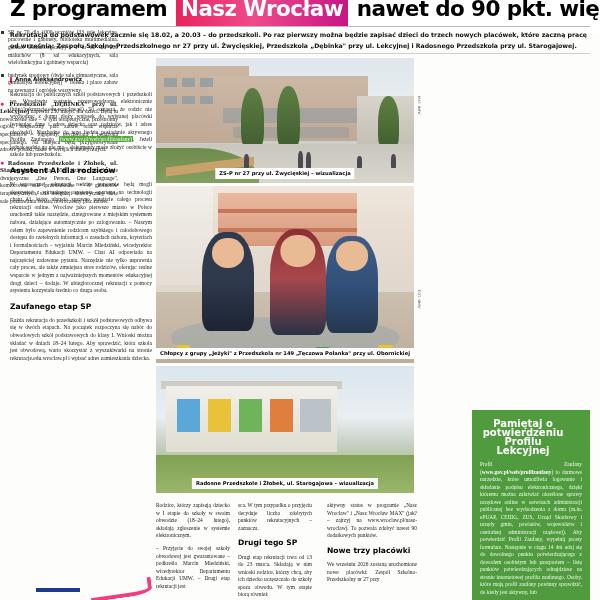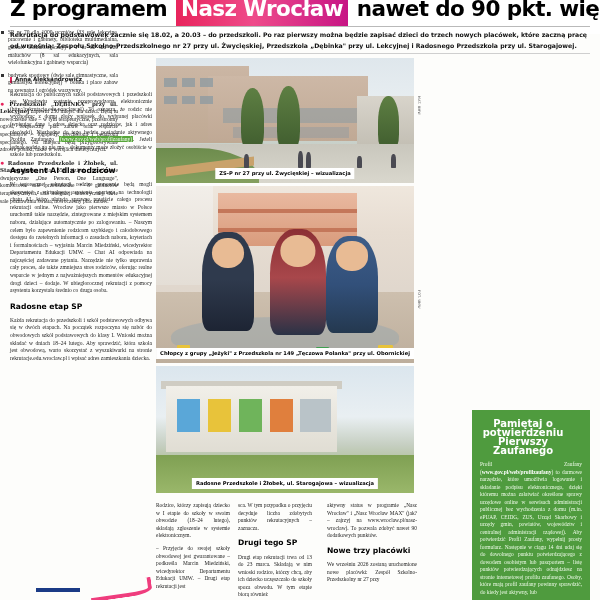--- a/index.html
+++ b/index.html
@@ -164,21 +164,21 @@
   <div class="rule-2"></div>
 
   <div class="col" id="colLeft">
     <div class="byline">
       <span class="bullet"></span>
       <span>Anna Aleksandrowicz</span>
     </div>
     <p><span>Rekrutacja do publicznych szkół podstawowych i przedszkoli we Wrocławiu zostanie przeprowadzona elektronicznie (http://rekrutacje.edu.wroclaw.pl). To oznacza, że rodzic nie wychodząc z domu złoży wniosek do wybranej placówki (wpisując dane i adres dziecka oraz rodziców, jak i adres placówki). Niezbędne do tego będzie posiadanie aktywnego Profilu Zaufanego</span> <span class="hl-green">(www.gov.pl/web/profilzaufany)</span><span>. Jeżeli jednak rodzic go nie ma – dokumenty może złożyć osobiście w szkole lub przedszkolu.</span></p>
     <div class="subhead">Asystent AI dla rodziców</div>
     <p>W tegorocznej rekrutacji rodzice ponownie będą mogli skorzystać z wirtualnego asystenta opartego na technologii chatu AI, który ułatwia sprawne przejście całego procesu rekrutacji online. Wrocław jako pierwsze miasto w Polsce uruchomił takie narzędzie, zintegrowane z miejskim systemem naboru, działające automatycznie po zalogowaniu. – Naszym celem było zapewnienie rodzicom szybkiego i całodobowego dostępu do rzetelnych informacji o zasadach naboru, kryteriach i formalnościach – wyjaśnia Marcin Miedziński, wicedyrektor Departamentu Edukacji UMW. – Chat AI odpowiada na najczęściej zadawane pytania. Narzędzie nie tylko usprawnia cały proces, ale także zmniejsza stres rodziców, oferując realne wsparcie w jednym z najważniejszych momentów edukacyjnej drogi dzieci – dodaje. W ubiegłorocznej rekrutacji z pomocy asystenta korzystała średnio co druga osoba.</p>
-    <div class="subhead">Radosne etap SP</div>
+    <div class="subhead">Zaufanego etap SP</div>
     <p>Każda rekrutacja do przedszkoli i szkół podstawowych odbywa się w dwóch etapach. Na początek rozpoczyna się nabór do obwodowych szkół podstawowych do klasy I. Wnioski można składać w dniach 18–24 lutego. Aby sprawdzić, która szkoła jest obwodową, warto skorzystać z wyszukiwarki na stronie rekrutacje.edu.wroclaw.pl i wpisać adres zamieszkania dziecka.</p>
   </div>
 
   <div class="figure" id="fig1">
     <div class="sky">
       <div class="f1-bldgL"></div>
       <div class="f1-bldgC"></div>
       <div class="f1-bldgR"></div>
       <div class="f1-win" style="left:3%;top:16%;width:5%;height:7%"></div>
       <div class="f1-win" style="left:10%;top:16%;width:5%;height:7%"></div>
@@ -268,21 +268,21 @@
       <li>SP nr 70 dla 1000 uczniów (33 sale lekcyjne, pracownie i gabinety, biblioteka multimedialna, gabinet stomatologiczny) i P nr 60 dla 200 maluchów (8 sal edukacyjnych, sala wielofunkcyjna i gabinety wsparcia)</li>
       <li>budynek sportowy (dwie sale gimnastyczne, sala gimnastyki korekcyjnej) + boiska i place zabaw na zewnątrz i ogródek warzywny.</li>
     </ul>
     <p class="fact"><span class="dot">●</span><b>Przedszkole „DĘBINKA" przy ul. Lekcyjnej</b><span> zapewni 250 miejsc dla dzieci. Będą tu nowoczesne sale – w tym terapeutyczne, przestronny ogród, bezpieczny plac zabaw oraz wsparcie specjalistów – logopedy, psychologa i pedagoga specjalnego. Na miejscu będą przygotowywane zdrowe posiłki, także w wersjach dietetycznych.</span></p>
     <p class="fact"><span class="dot">●</span><b>Radosne Przedszkole i Żłobek, ul. Starogajow</b><span>a, dla 350 dzieci, przedszkole dwujęzyczne „One Person, One Language", komfortowe sale przedszkolne + 8 gabinetów terapeutycznych, sala integracji sensorycznej, dwie sale poznawania świata, nowoczesny plac zabaw.</span></p>
   </div>
 
   <div class="greenbox">
     <div class="gb-title">
       <div>Pamiętaj o potwierdzeniu</div>
-      <div>Pierwszy Zaufanego</div>
+      <div>Profilu Lekcyjnej</div>
     </div>
     <div class="gb-body"><span>Profil Zaufany (</span><b>www.gov.pl/web/profilzaufany</b><span>) to darmowe narzędzie, które umożliwia logowanie i składanie podpisu elektronicznego, dzięki któremu można załatwiać określone sprawy urzędowe online w serwisach administracji publicznej bez wychodzenia z domu (m.in. ePUAP, CEIDG, ZUS, Urząd Skarbowy i urzędy gmin, powiatów, województw i centralnej administracji rządowej). Aby potwierdzić Profil Zaufany, wypełnij prosty formularz. Następnie w ciągu 14 dni udaj się do dowolnego punktu potwierdzającego z dowodem osobistym lub paszportem – listę punktów potwierdzających odnajdziesz na stronie internetowej profilu zaufanego. Osoby, które mają profil zaufany powinny sprawdzić, do kiedy jest aktywny, lub</span></div>
   </div>
 
   <div class="logo">
     <div class="bar"></div>
     <div class="swoosh"></div>
   </div>
 
 </div>

